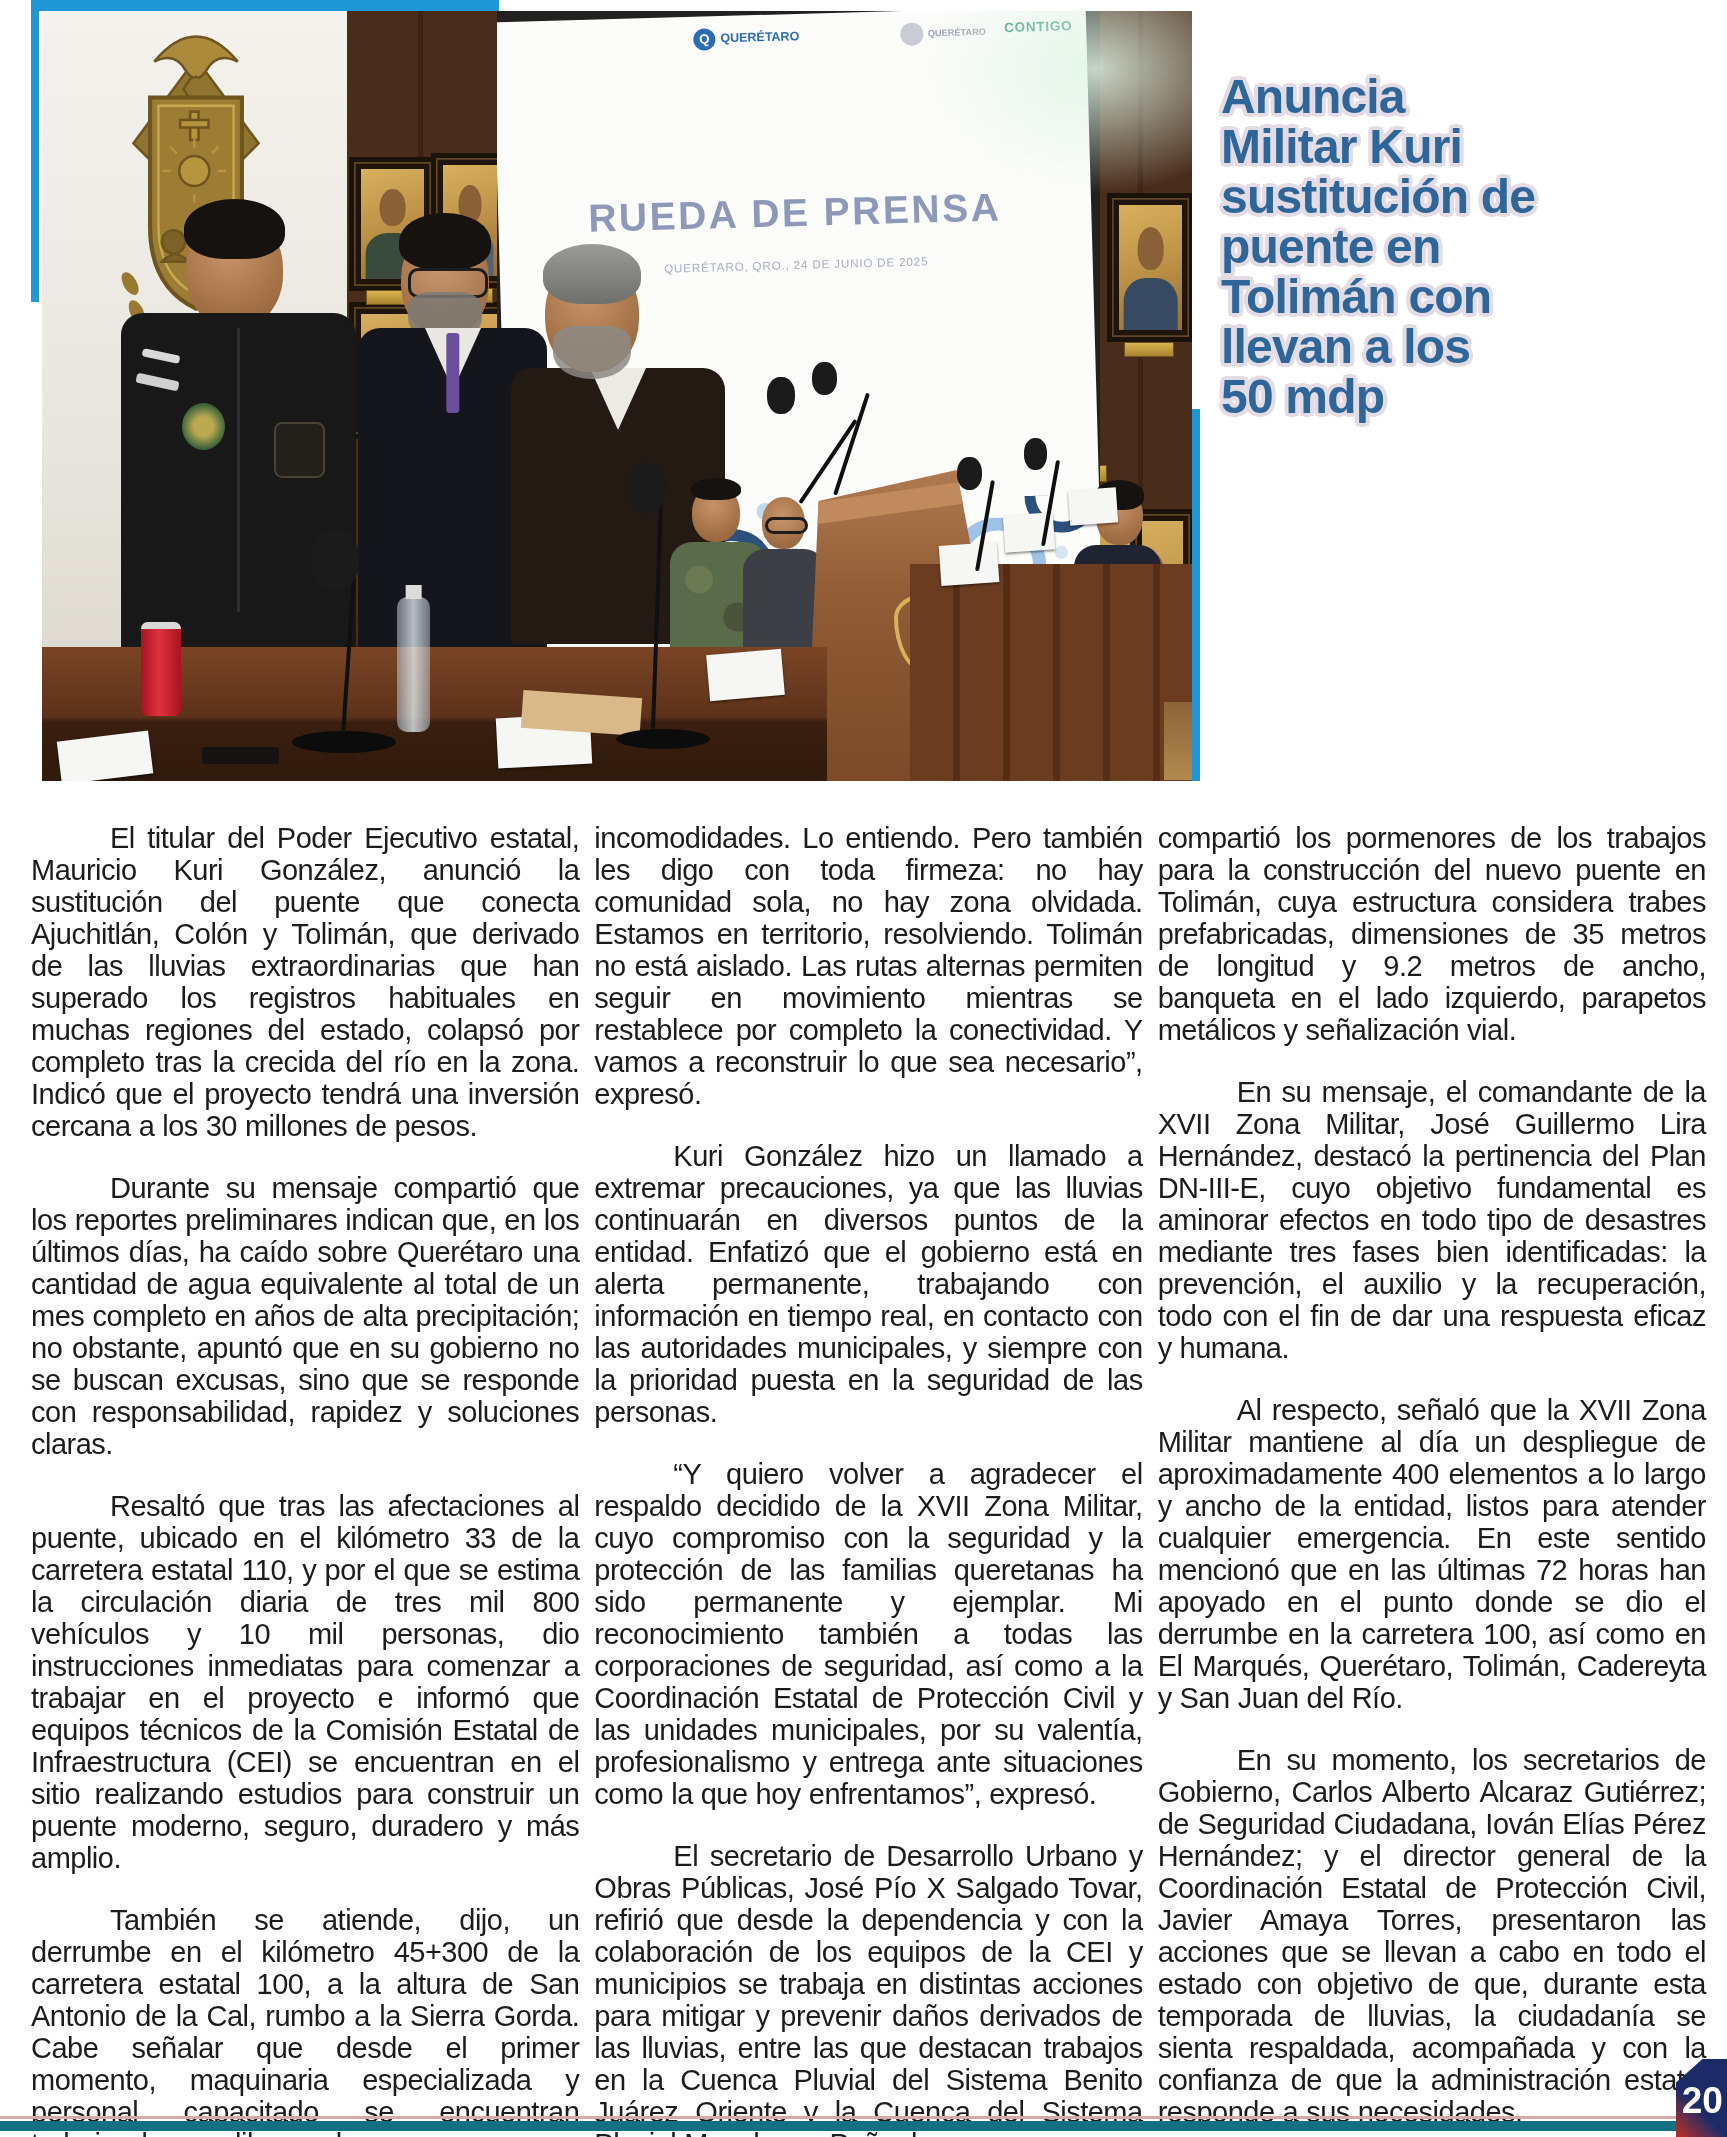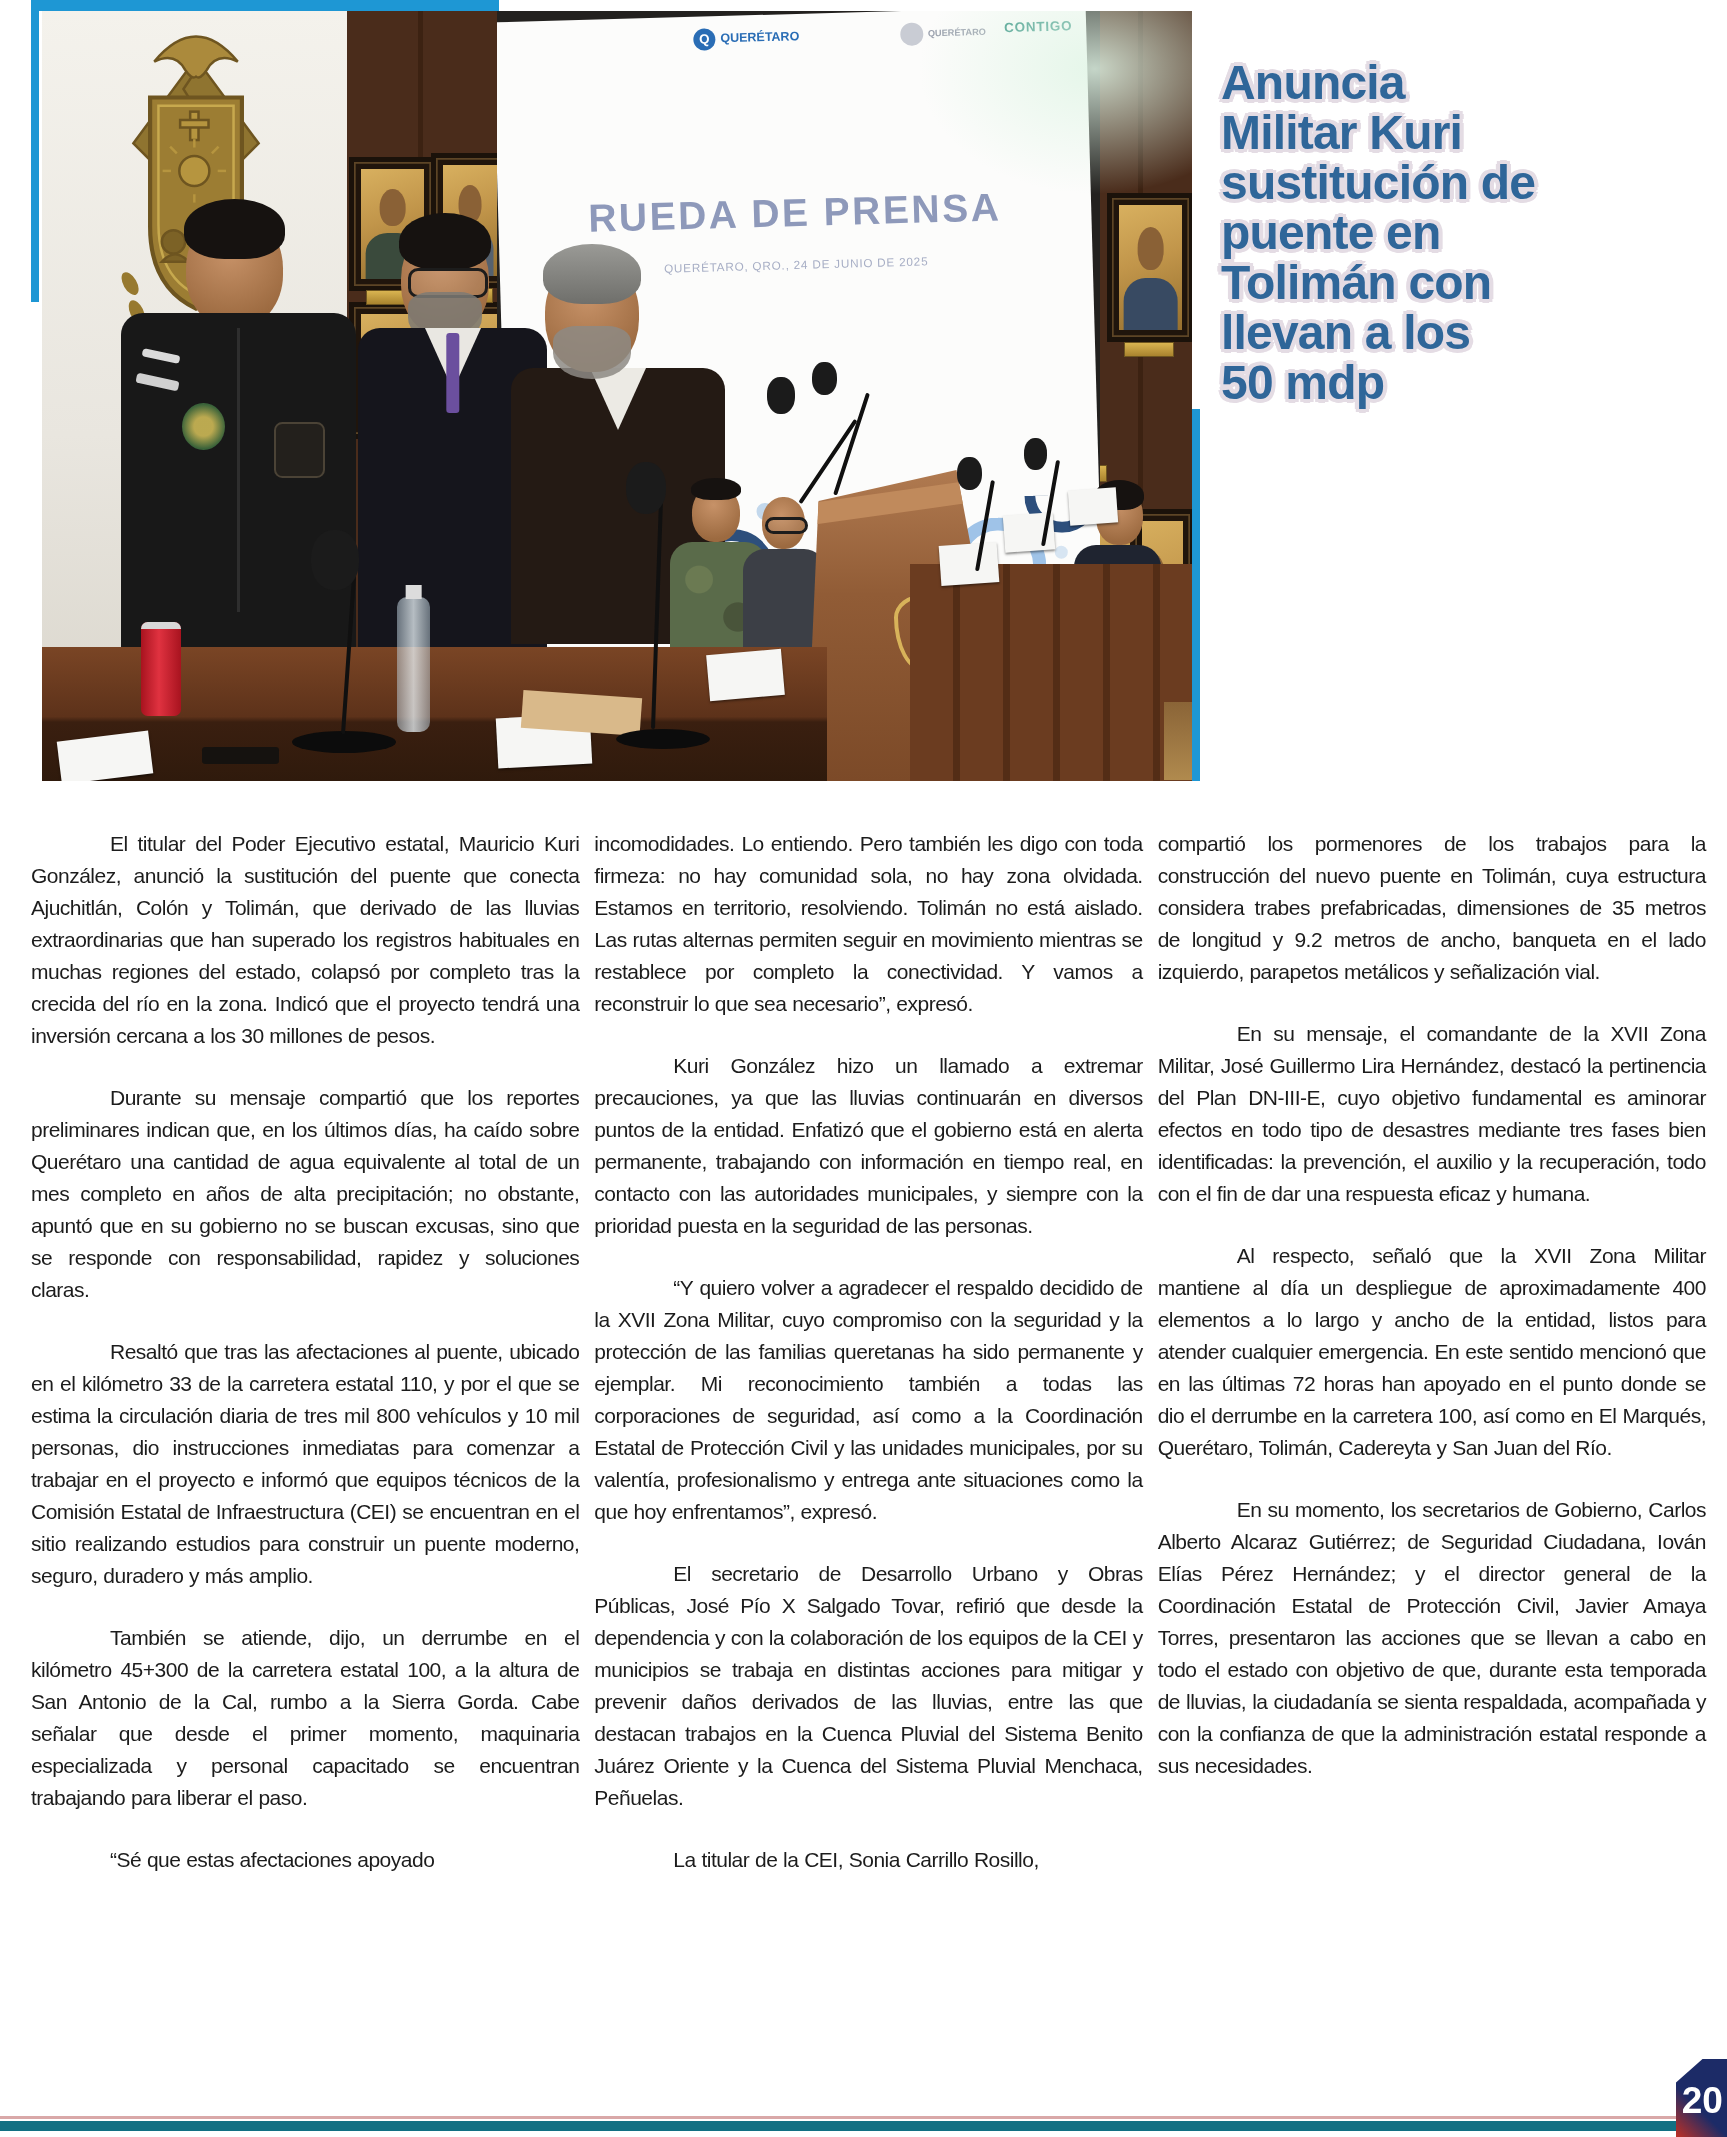--- a/index.html
+++ b/index.html
@@ -84,29 +84,29 @@
       background:linear-gradient(90deg,#a8131f,#e03240 45%,#a8131f);}
   .can:before{content:"";position:absolute;left:0;top:0;width:100%;height:6.7px;background:#d8d8d8;border-radius:6.7px 6.7px 0 0;}
   .bottle{position:absolute;left:355px;top:586px;width:33px;height:135px;border-radius:10px;
       background:linear-gradient(90deg,rgba(185,205,218,.5),rgba(235,245,250,.75),rgba(185,205,218,.5));}
   .bottle:before{content:"";position:absolute;left:50%;top:-11.7px;transform:translateX(-50%);width:16.7px;height:13.4px;background:#dcdcdc;}
   .tentcard{position:absolute;background:#f6f6f4;box-shadow:0 1.7px 2.5px rgba(0,0,0,.45);}
   .folder{position:absolute;left:480px;top:683px;width:119px;height:38px;background:#d9b98a;transform:rotate(4deg);}
   .phone{position:absolute;left:160px;top:736px;width:77px;height:16.7px;background:#15120f;border-radius:3.3px;}
 
   
-  .headline{position:absolute;left:1221px;top:58px;width:501px;}
+  .headline{position:absolute;left:1221px;top:72px;width:501px;}
   .hline{font-size:48px;line-height:50px;font-weight:bold;color:#2f6699;letter-spacing:-0.8px;
       text-shadow:-4.2px 0 #e4dce4,4.2px 0 #e4dce4,0 -4.2px #e4dce4,0 4.2px #e4dce4,
                   -3.3px -3.3px #e4dce4,3.3px -3.3px #e4dce4,-3.3px 3.3px #e4dce4,3.3px 3.3px #e4dce4;}
 
   
   .article{position:absolute;left:31px;top:822px;width:1675px;display:flex;gap:15px;}
   .col{flex:1 1 0;text-align:justify;}
-  .col p{margin:6px 0 30px 0;font-size:21px;line-height:32px;letter-spacing:-0.5px;word-spacing:0.4px;}
+  .col p{margin:0 0 30px 0;font-size:29px;line-height:32px;letter-spacing:-0.5px;word-spacing:0.4px;}
   .col p.indent{text-indent:79px;}
 
   
   .rule-pink{position:absolute;left:0;top:2116px;width:1727px;height:2.5px;background:#d9a8a8;}
   .rule-teal{position:absolute;left:0;top:2121px;width:1727px;height:10px;background:#137083;}
   .page-badge{position:absolute;left:1676px;top:2059px;width:51px;height:78px;
       background:linear-gradient(45deg,#c03024 0,rgba(192,48,36,0) 40%),#1c2b67;
       clip-path:polygon(0 30%,52% 0,100% 0,100% 100%,0 100%);}
   .page-badge span{position:absolute;right:4.2px;bottom:15px;font-size:37px;font-weight:bold;color:#ffffff;}
 </style>

